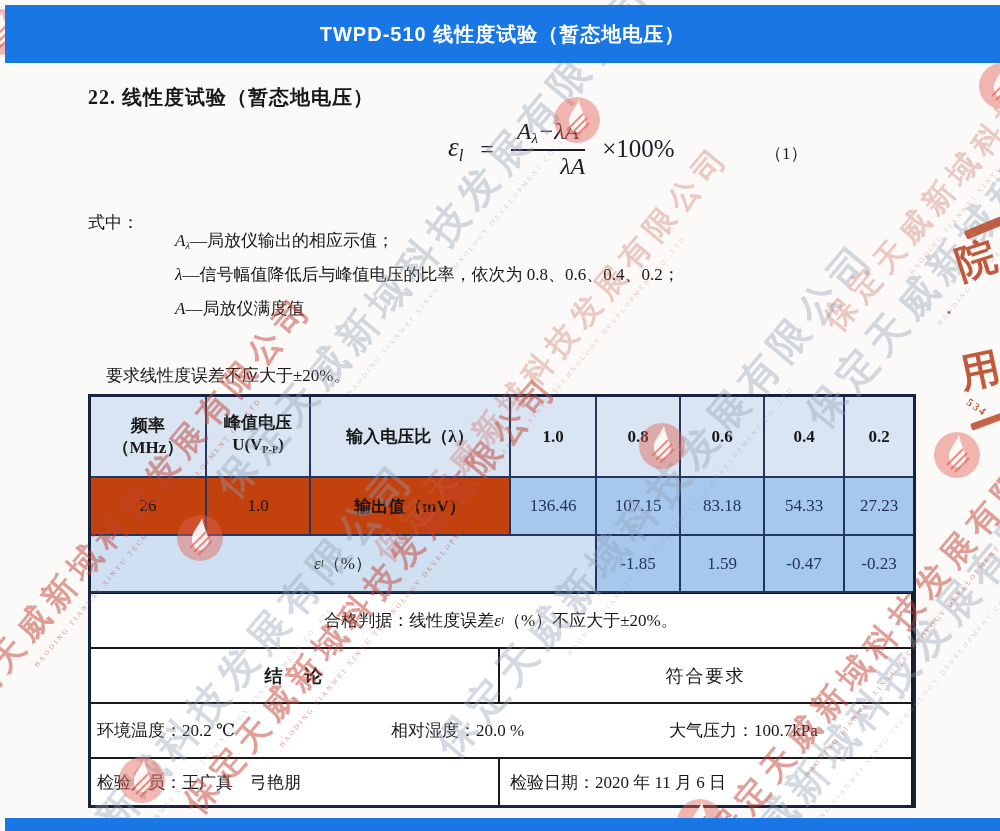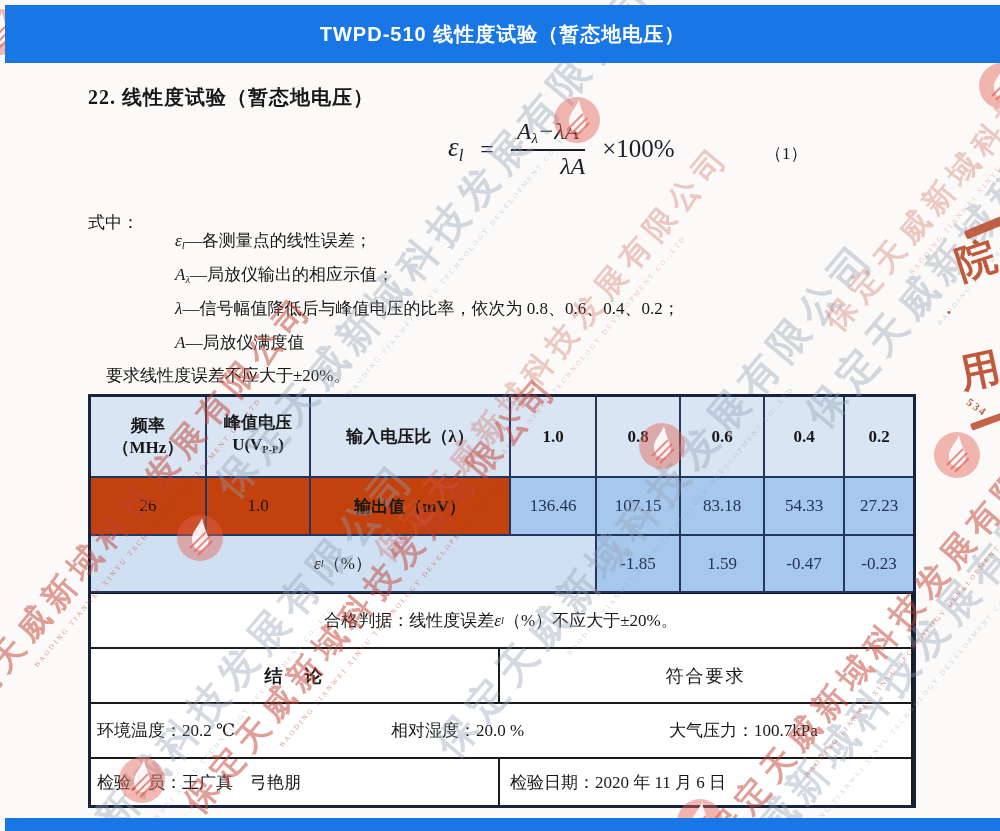--- a/index.html
+++ b/index.html
@@ -91,21 +91,20 @@
     <span class="frac">
       <span class="num"><span>A</span><sub class="s">λ</sub><span>−λA</span></span>
       <span class="den">λA</span>
     </span>
     <span class="tail">×100%</span>
   </div>
   <div class="eq-number">（1）</div>
 
   <div class="where">式中：</div>
   <div class="defs">
-    <div class="def-line"><span class="def-sym">ε</span><sub class="s">l</sub><span>—各测量点的线性误差；</span></div>
     <div class="def-line"><span class="def-sym">A</span><sub class="s">λ</sub><span>—局放仪输出的相应示值；</span></div>
     <div class="def-line"><span class="def-sym">λ</span><sub class="s"></sub><span>—信号幅值降低后与峰值电压的比率，依次为 0.8、0.6、0.4、0.2；</span></div>
     <div class="def-line"><span class="def-sym">A</span><sub class="s"></sub><span>—局放仪满度值</span></div>
   </div>
   <div class="requirement">要求线性度误差不应大于±20%。</div>
 
   <div class="tbl">
 
     <div class="trow">
       <div class="cell hdr">

